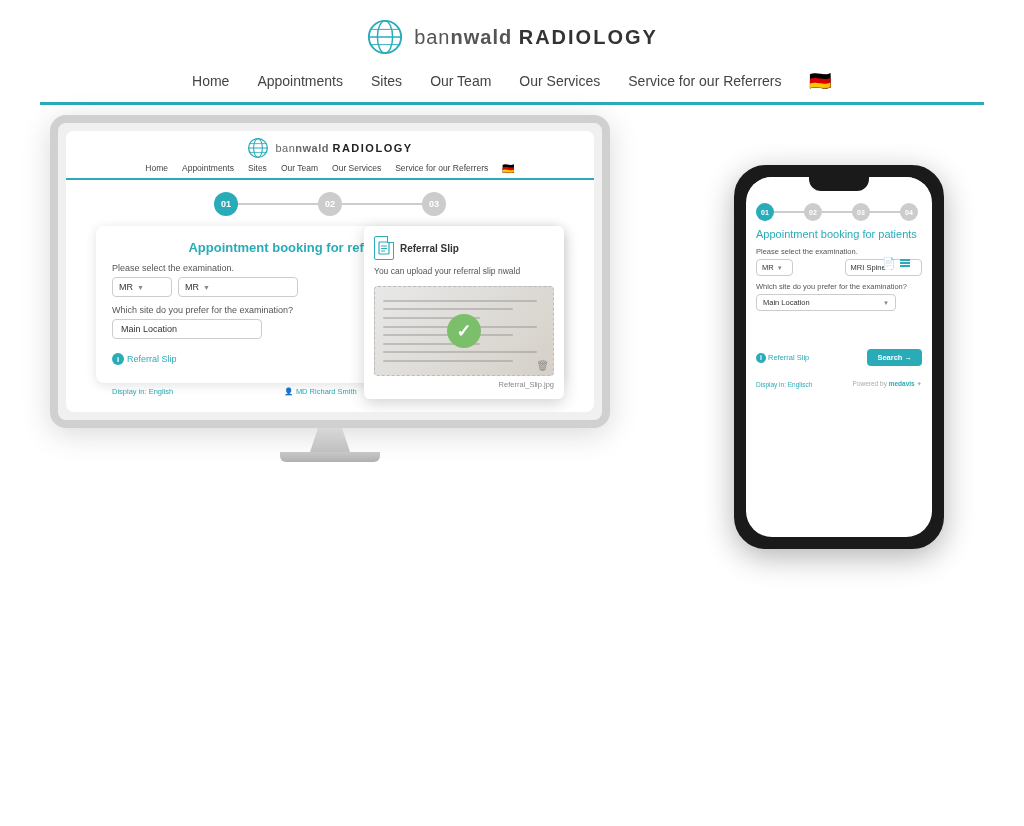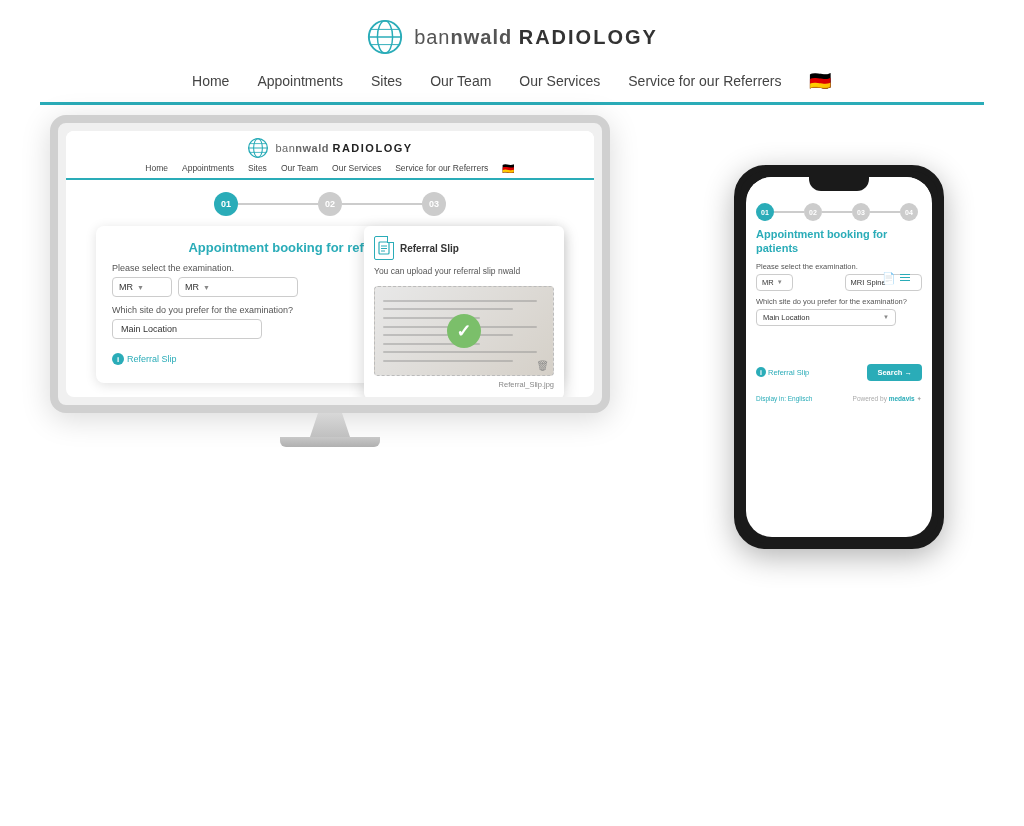--- a/index.html
+++ b/index.html
@@ -427,21 +427,21 @@
       background: #cccccc;
     }
     .phone-step-line {
       width: 30px;
       height: 1.5px;
       background: #cccccc;
     }
     .phone-booking-title {
       font-size: 11px;
       color: #2aacb8;
-      font-weight: 700;
+      font-weight: 400;
       margin-bottom: 6px;
       line-height: 1.3;
     }
     .phone-form-label {
       font-size: 7.5px;
       color: #555;
       margin-bottom: 3px;
     }
     .phone-form-row {
       display: flex;
@@ -690,20 +690,29 @@
                 </div>
                 <div class="tooltip-image-overlay">
                   <div class="check-circle">✓</div>
                 </div>
                 <div class="tooltip-delete-icon">🗑</div>
               </div>
               <div class="tooltip-filename">Referral_Slip.jpg</div>
             </div>
           </div>
 
+          <div class="monitor-footer">
+            <a href="#">Display in: English</a>
+            <a href="#">
+              👤 <span>MD Richard Smith</span>
+            </a>
+            <span>
+              <span>Powered by</span> <strong style="color:#2aacb8;">medavis</strong> ✦
+            </span>
+          </div>
         </div>
       </div>
     </div>
 
     <div class="monitor-stand">
       <div class="stand-neck"></div>
       <div class="stand-base"></div>
     </div>
   </div>
 

